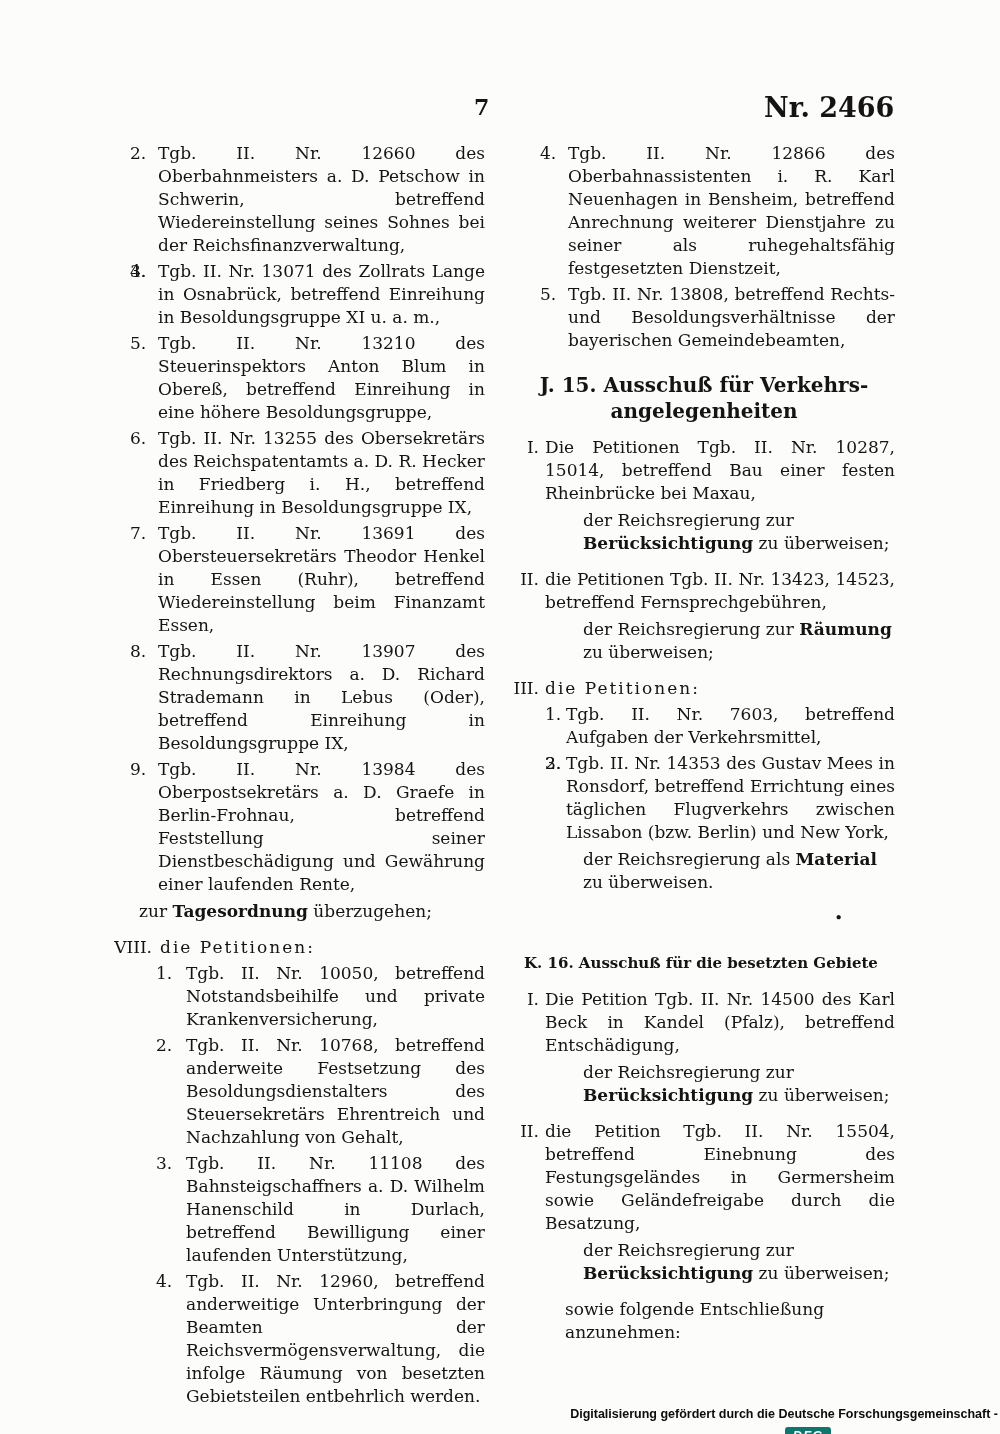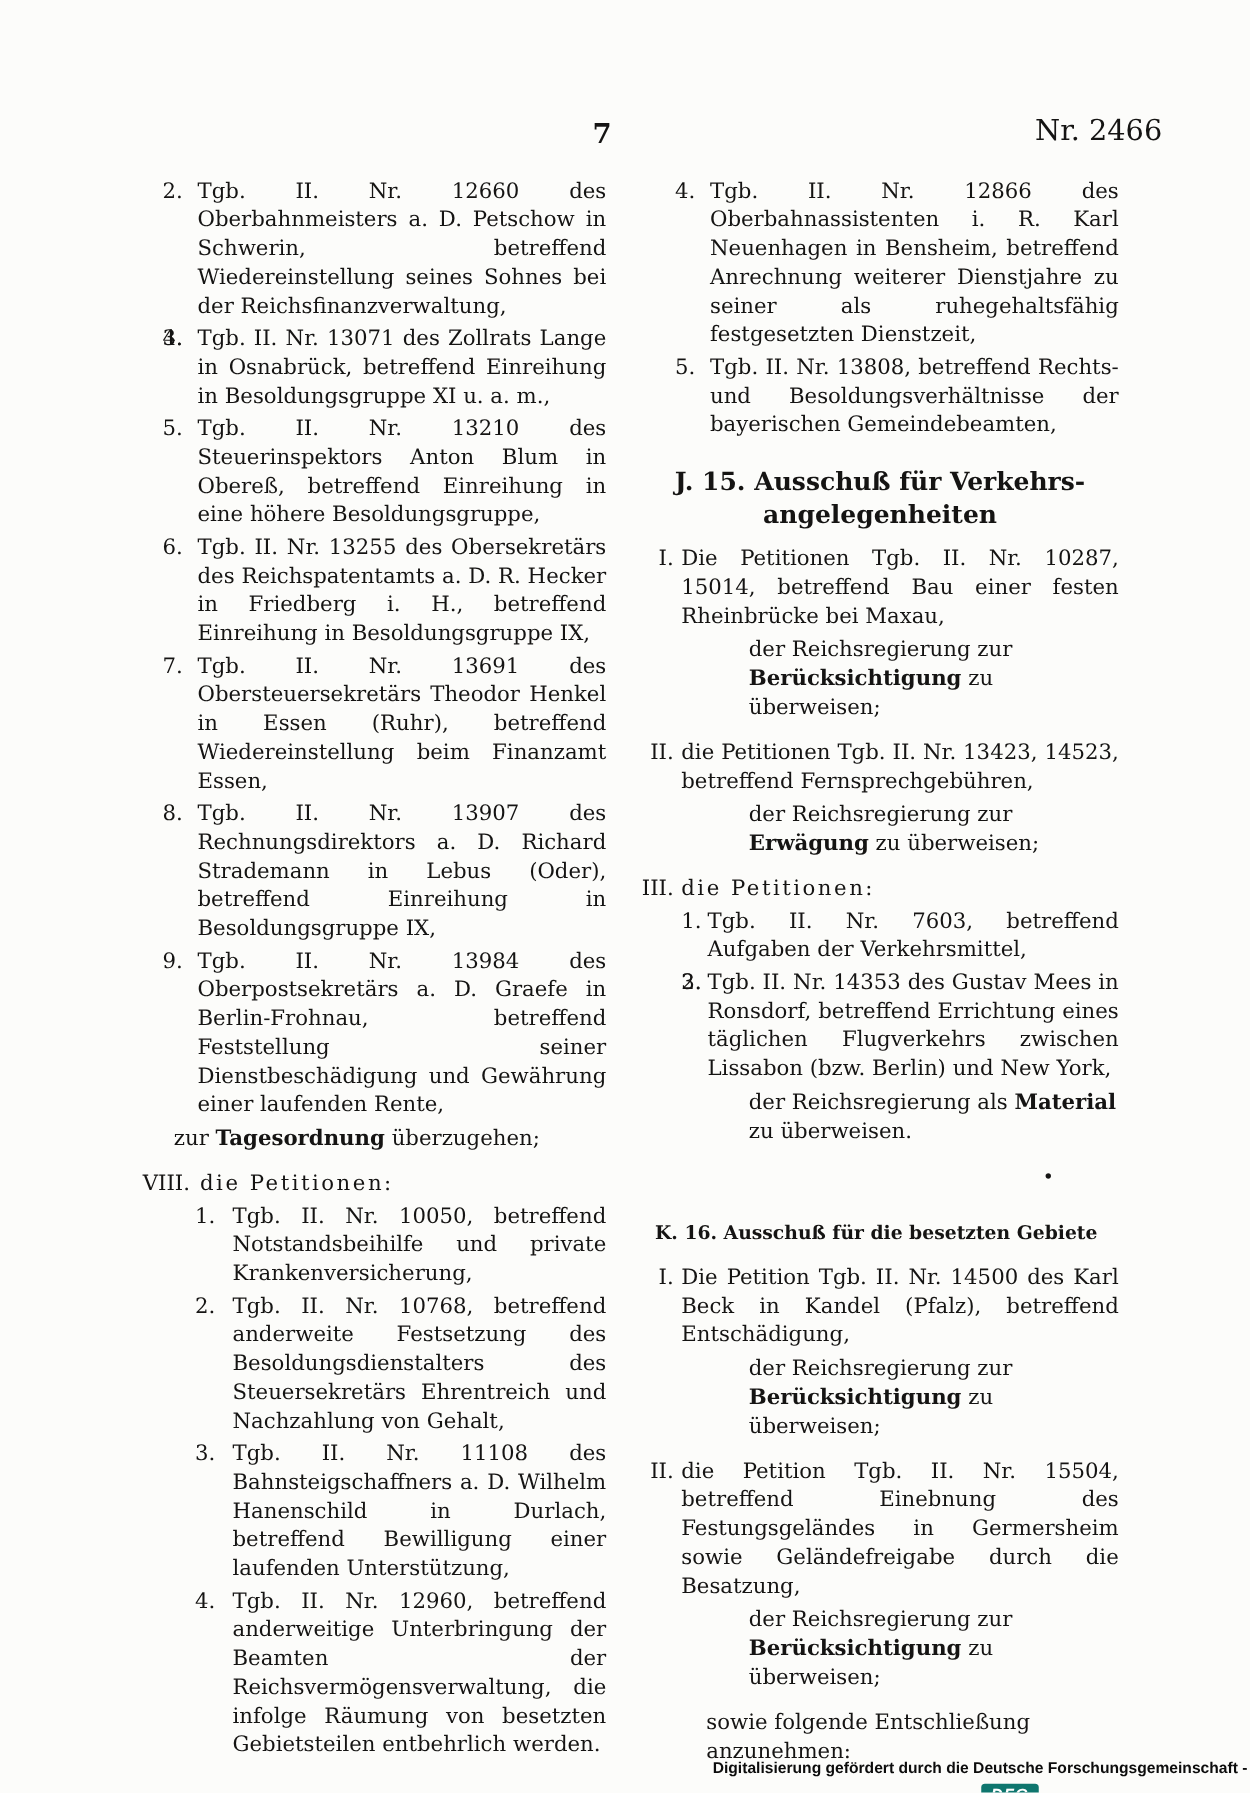--- a/index.html
+++ b/index.html
@@ -12,22 +12,22 @@
     overflow: hidden;
   }
   .sheet { position: absolute; inset: 0; }
 
   
   .pagenum {
     position: absolute; top: 94px; left: 474px;
     font-size: 22px; font-weight: bold;
   }
   .docnum {
-    position: absolute; top: 92px; left: 828px; width: 95px;
-    font-size: 23px; font-weight: normal; text-align: right; white-space: nowrap;
+    position: absolute; top: 92px; left: 764px; width: 95px;
+    font-size: 27px; font-weight: bold; text-align: right; white-space: nowrap;
   }
 
   
   .col { position: absolute; top: 142px; width: 382px; font-size: 17px; line-height: 23px; text-align: justify; }
   .col-left  { left: 103px; }
   .col-right { left: 513px; }
 
   
   .list .item { position: relative; padding-left: 28px; margin-bottom: 3px; }
   .list .num  { position: absolute; left: 0; top: 0; }
@@ -42,21 +42,21 @@
 
   .r-roman { padding-left: 32px; margin-top: 12px; }
   .r-roman > .roman { width: 26px; }
   .r-roman .sub-list { margin-left: 0; margin-top: 3px; }
   .r-roman .sub-list .item { padding-left: 21px; }
 
   
   .res { text-align: left; margin: 4px 0 13px 0; }
   .res-l  { margin-left: 36px; }   
   .res-r  { margin-left: 70px; }   
-  .res-ri { margin-left: 54px; }   
+  .res-ri { margin-left: 38px; }   
   b { font-weight: bold; }
 
   
   .sec-head { font-weight: bold; font-size: 20px; line-height: 26px; text-align: center; margin: 20px 0 10px; }
   .sec-head-k { white-space: nowrap; margin-left: -6px; font-size: 15px; }
 
   .bullet { text-align: right; padding-right: 52px; font-size: 15px; margin: 4px 0 0; }
 
   .k-note { margin-left: 52px; text-align: left; margin-top: 10px; }
 
@@ -188,21 +188,21 @@
       <span class="txt">Die Petitionen Tgb. II. Nr. 10287, 15014, betreffend Bau einer festen Rheinbrücke bei Maxau,</span>
       <div class="res res-ri">
         <span>der Reichsregierung zur </span><b>Berücksichtigung</b><span> zu überweisen;</span>
       </div>
     </div>
 
     <div class="roman-item r-roman">
       <span class="roman">II.</span>
       <span class="txt">die Petitionen Tgb. II. Nr. 13423, 14523, betreffend Fernsprechgebühren,</span>
       <div class="res res-ri">
-        <span>der Reichsregierung zur </span><b>Erwägung</b><span> zu überweisen;</span>
+        <span>der Reichsregierung zur </span><b>Räumung</b><span> zu überweisen;</span>
       </div>
     </div>
 
     <div class="roman-item r-roman">
       <span class="roman">III.</span>
       <span class="roman-head">die Petitionen:</span>
       <div class="list sub-list">
 
           <div class="item">
             <span class="num">1.</span>

